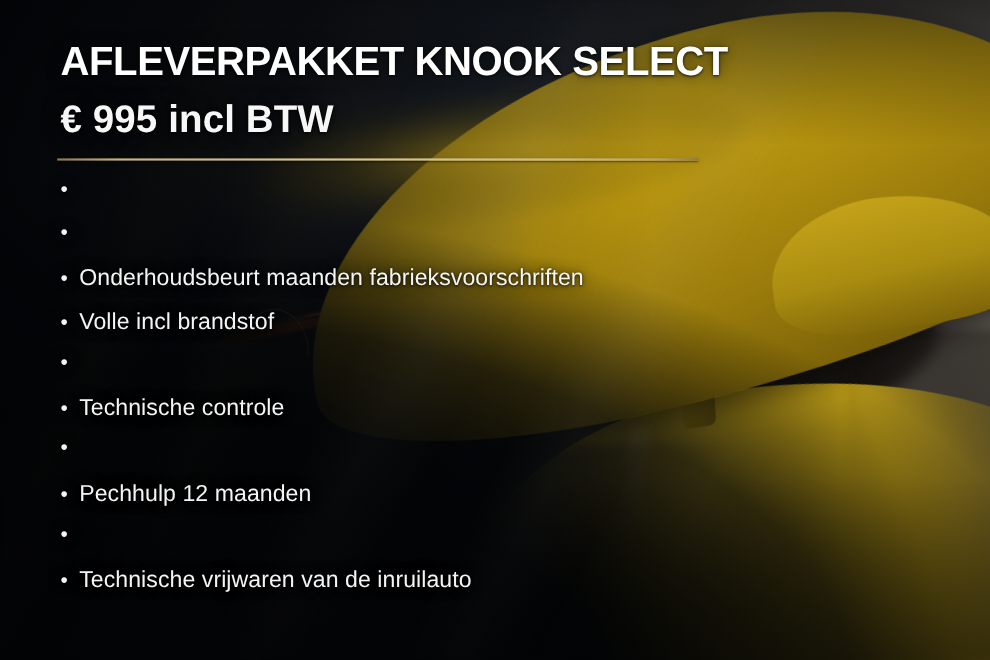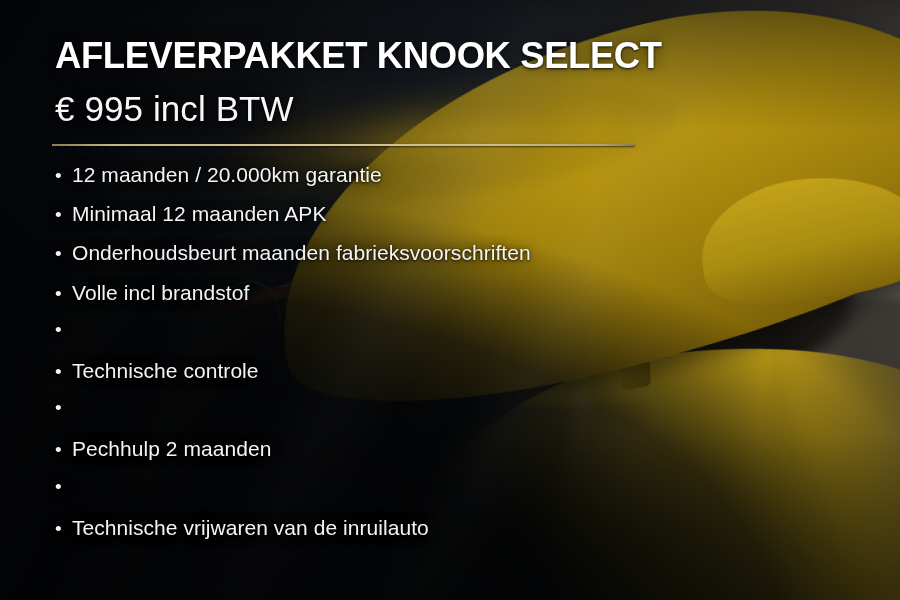--- a/index.html
+++ b/index.html
@@ -214,21 +214,21 @@
     text-transform: uppercase;
     transform: scaleX(0.985);
     transform-origin: left center;
     text-shadow: 0 1px 3px rgba(0,0,0,0.85), 0 0 14px rgba(0,0,0,0.55);
     white-space: nowrap;
   }
   .subtitle {
     margin: 11px 0 0 0;
     font-size: 35px;
     line-height: 40px;
-    font-weight: normal;
+    font-weight: bold;
     color: #f7f7f7;
     letter-spacing: 0.1px;
     text-shadow: 0 1px 4px rgba(0,0,0,0.9), 0 0 16px rgba(0,0,0,0.6);
     white-space: nowrap;
   }
   .divider {
     margin: 15px 0 0 -3px;
     width: 583px;
     height: 2px;
     background: linear-gradient(90deg, #8d7b4f 0%, #c6b382 10%, #d6c492 45%, #cdbb86 78%, #b6a271 94%, #8a7a50 100%);
@@ -309,25 +309,23 @@
 
     <h1 class="title">AFLEVERPAKKET KNOOK SELECT</h1>
 
     <div class="subtitle">€ 995 incl BTW</div>
 
     <div class="divider"></div>
 
     <ul class="bullet-list">
       <li>
         <span class="bullet-dot">•</span>
-        <span class="bullet-text">12 maanden / 20.000km garantie</span>
-      </li>
-      <li>
-        <span class="bullet-dot">•</span>
-        <span class="bullet-text">Minimaal 12 maanden APK</span>
+      </li>
+      <li>
+        <span class="bullet-dot">•</span>
       </li>
       <li>
         <span class="bullet-dot">•</span>
         <span class="bullet-text">Onderhoudsbeurt maanden fabrieksvoorschriften</span>
       </li>
       <li>
         <span class="bullet-dot">•</span>
         <span class="bullet-text">Volle incl brandstof</span>
       </li>
       <li>
@@ -335,21 +333,21 @@
       </li>
       <li>
         <span class="bullet-dot">•</span>
         <span class="bullet-text">Technische controle</span>
       </li>
       <li>
         <span class="bullet-dot">•</span>
       </li>
       <li>
         <span class="bullet-dot">•</span>
-        <span class="bullet-text">Pechhulp 2 maanden</span>
+        <span class="bullet-text">Pechhulp 12 maanden</span>
       </li>
       <li>
         <span class="bullet-dot">•</span>
       </li>
       <li>
         <span class="bullet-dot">•</span>
         <span class="bullet-text">Technische vrijwaren van de inruilauto</span>
       </li>
     </ul>
 

